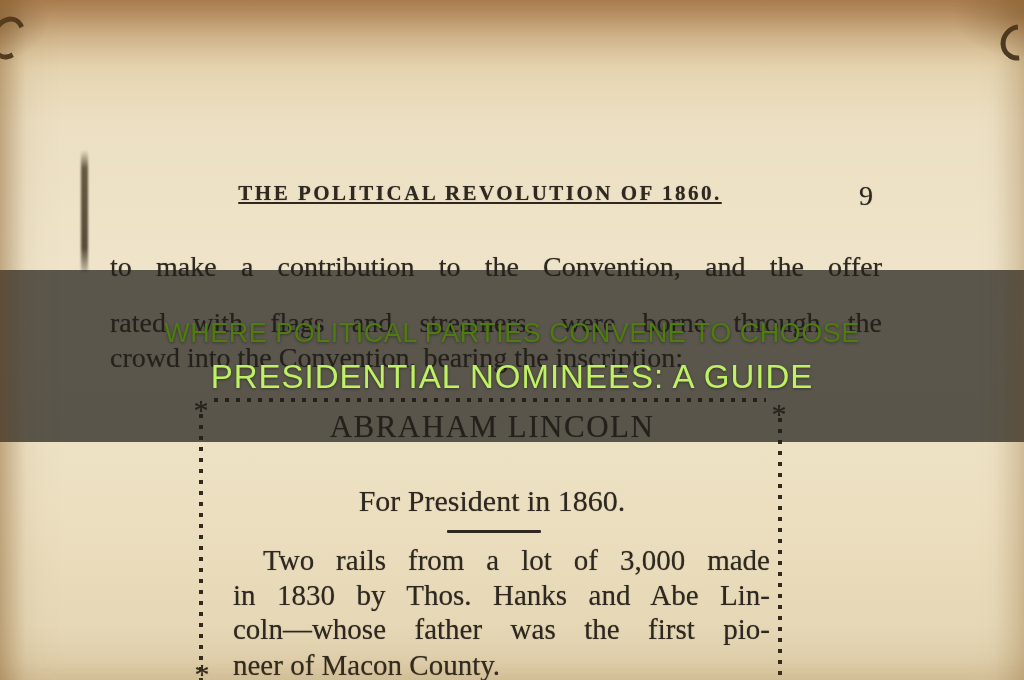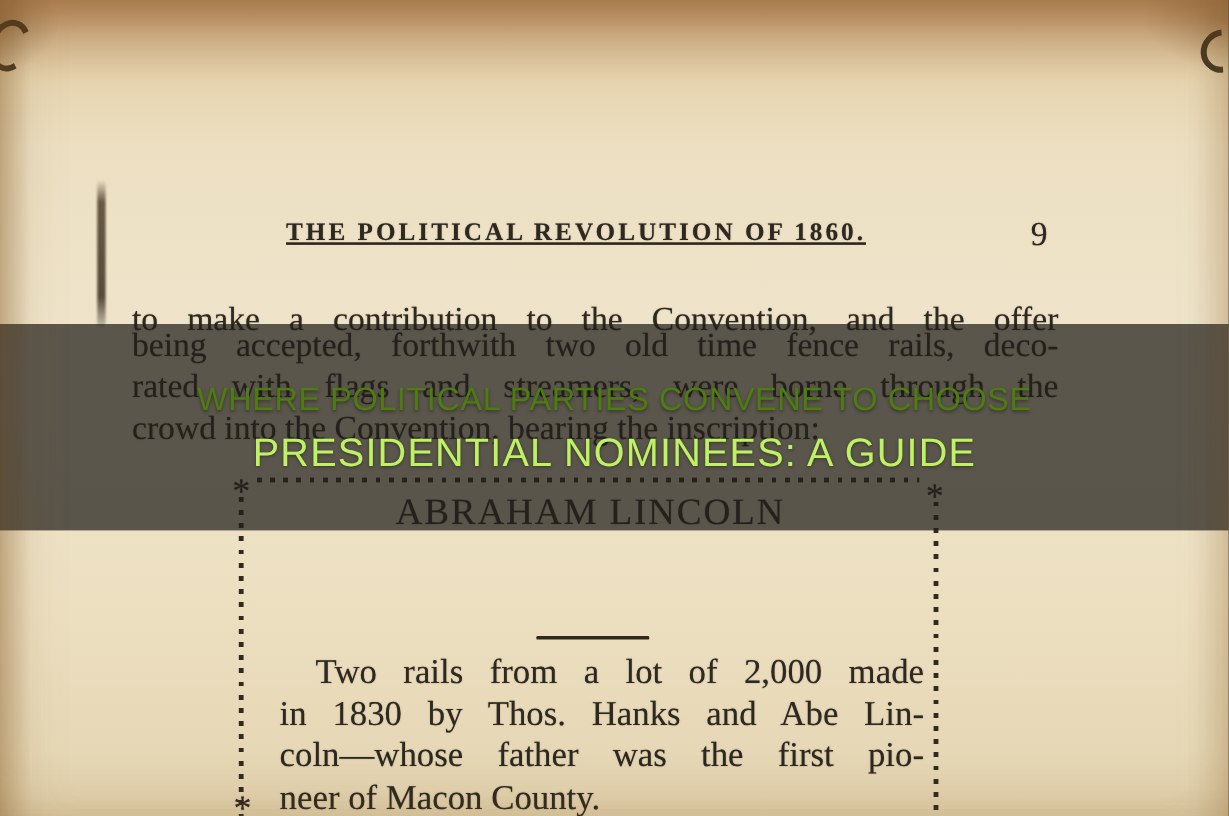--- a/index.html
+++ b/index.html
@@ -90,35 +90,35 @@
 <div id="stage">
 
   <div id="paper"></div>
 
   <div id="book">
 
     <div class="abs running-head">THE POLITICAL REVOLUTION OF 1860.</div>
     <div class="abs page-num">9</div>
 
     <div class="abs bodyline just bl1">to make a contribution to the Convention, and the offer</div>
-    <div class="abs bodyline just bl2">being accepted, forthwith two old time fence rails, deco-</div>
     <div class="abs bodyline just bl3">rated with flags and streamers, were borne through the</div>
     <div class="abs bodyline bl4">crowd into the Convention, bearing the inscription:</div>
 
     <div class="abs dot-h bd-top"></div>
     <div class="abs dot-v bd-left"></div>
     <div class="abs dot-v bd-right"></div>
     <div class="abs asterisk ast-tl">*</div>
     <div class="abs asterisk ast-tr">*</div>
     <div class="abs asterisk ast-bl">*</div>
 
     <div class="abs boxcenter abe">ABRAHAM LINCOLN</div>
+    <div class="abs boxcenter forpres">For President in 1860.</div>
     <div class="abs rule"></div>
 
-    <div class="abs boxline just pl1">Two rails from a lot of 2,000 made</div>
+    <div class="abs boxline just pl1">Two rails from a lot of 3,000 made</div>
     <div class="abs boxline just pl2">in 1830 by Thos. Hanks and Abe Lin-</div>
     <div class="abs boxline just pl3">coln—whose father was the first pio-</div>
     <div class="abs boxline pl4">neer of Macon County.</div>
   </div>
 
   <div class="abs crease"></div>
 
   <div id="banner-bg" class="abs" style="background: rgba(33, 30, 26, 0.72);"></div>
   <div id="banner-line1" class="abs banner-text" style="color: #4d7c0f;">WHERE POLITICAL PARTIES CONVENE TO CHOOSE</div>
   <div id="banner-line2" class="abs banner-text" style="color: #bef264;">PRESIDENTIAL NOMINEES: A GUIDE</div>

